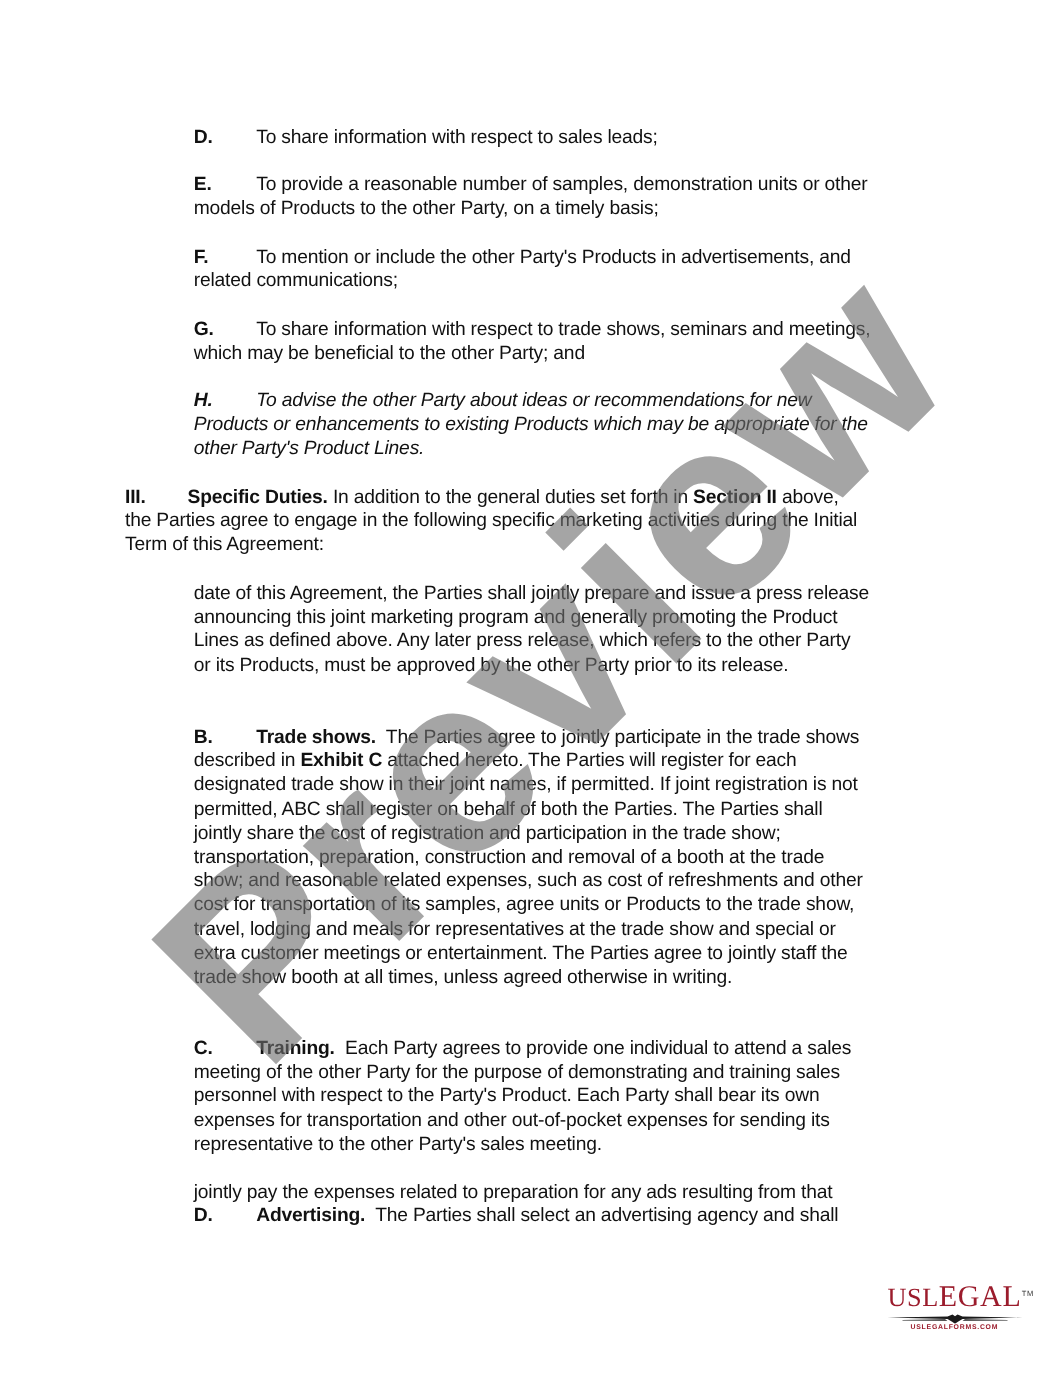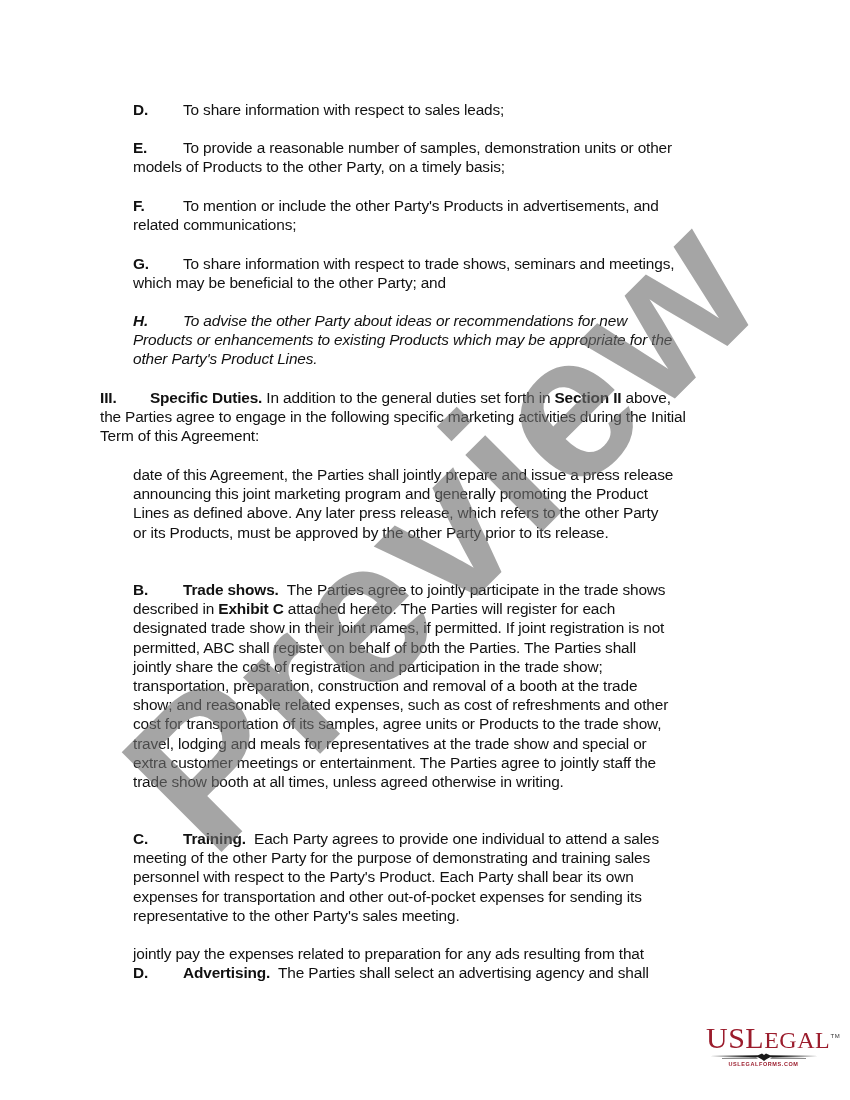--- a/index.html
+++ b/index.html
@@ -21,21 +21,21 @@
       width: 850px; height: 1100px;
     }
     .para {
       position: absolute;
       font-size: 15.4px;
       line-height: 19.2px;
       letter-spacing: -0.15px;
       white-space: nowrap;
     }
     .line { display: block; }
-    .sub { left: 133px; }
+    .sub { left: 155px; }
     .sec { left: 100px; }
     .label {
       font-weight: bold;
       display: inline-block;
       width: 50px;
     }
     .sec .label { width: 50px; }
     b { font-weight: bold; }
     i { font-style: italic; }
     .blank {
@@ -73,21 +73,21 @@
     }
     .logo-word {
       font-family: "Liberation Serif", serif;
       color: #9b1c2c;
       font-size: 24px;
       line-height: 24px;
       letter-spacing: 0.5px;
       position: relative;
       display: inline-block;
     }
-    .logo-word .big { font-size: 30px; margin-top: 32px; }
+    .logo-word .big { font-size: 21px; margin-top: 32px; }
     .logo-tm {
       position: absolute;
       right: -10px;
       top: -2px;
       font-size: 6px;
       color: #333;
       font-family: "Liberation Sans", sans-serif;
     }
     .logo-eagle {
       display: block;

